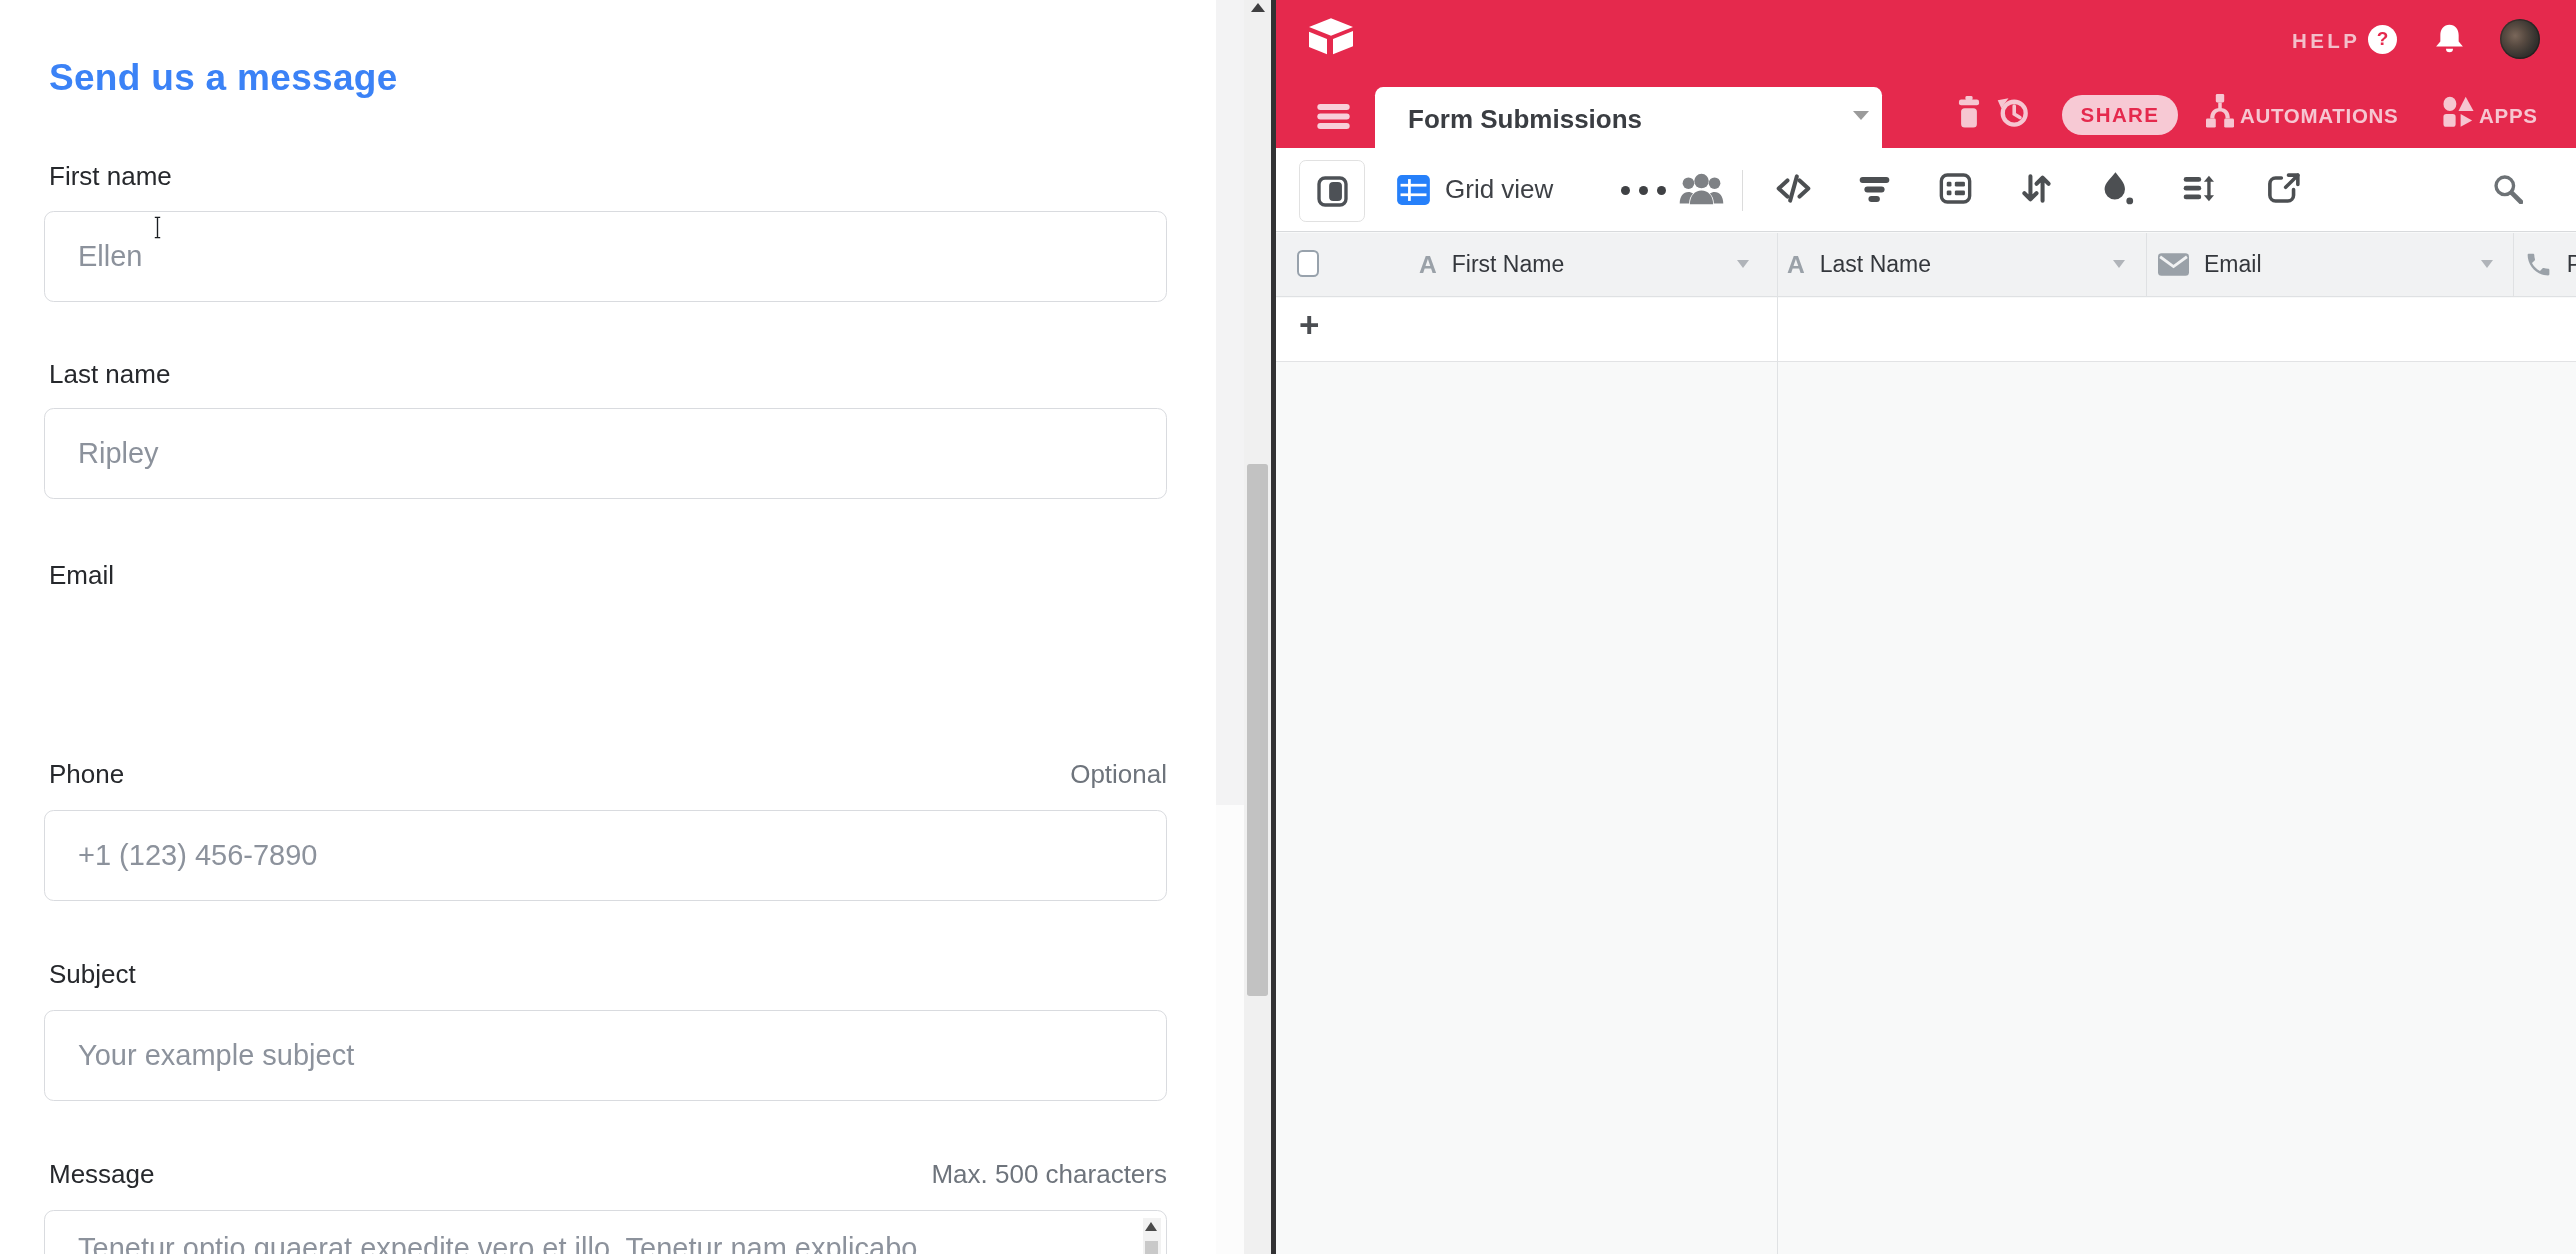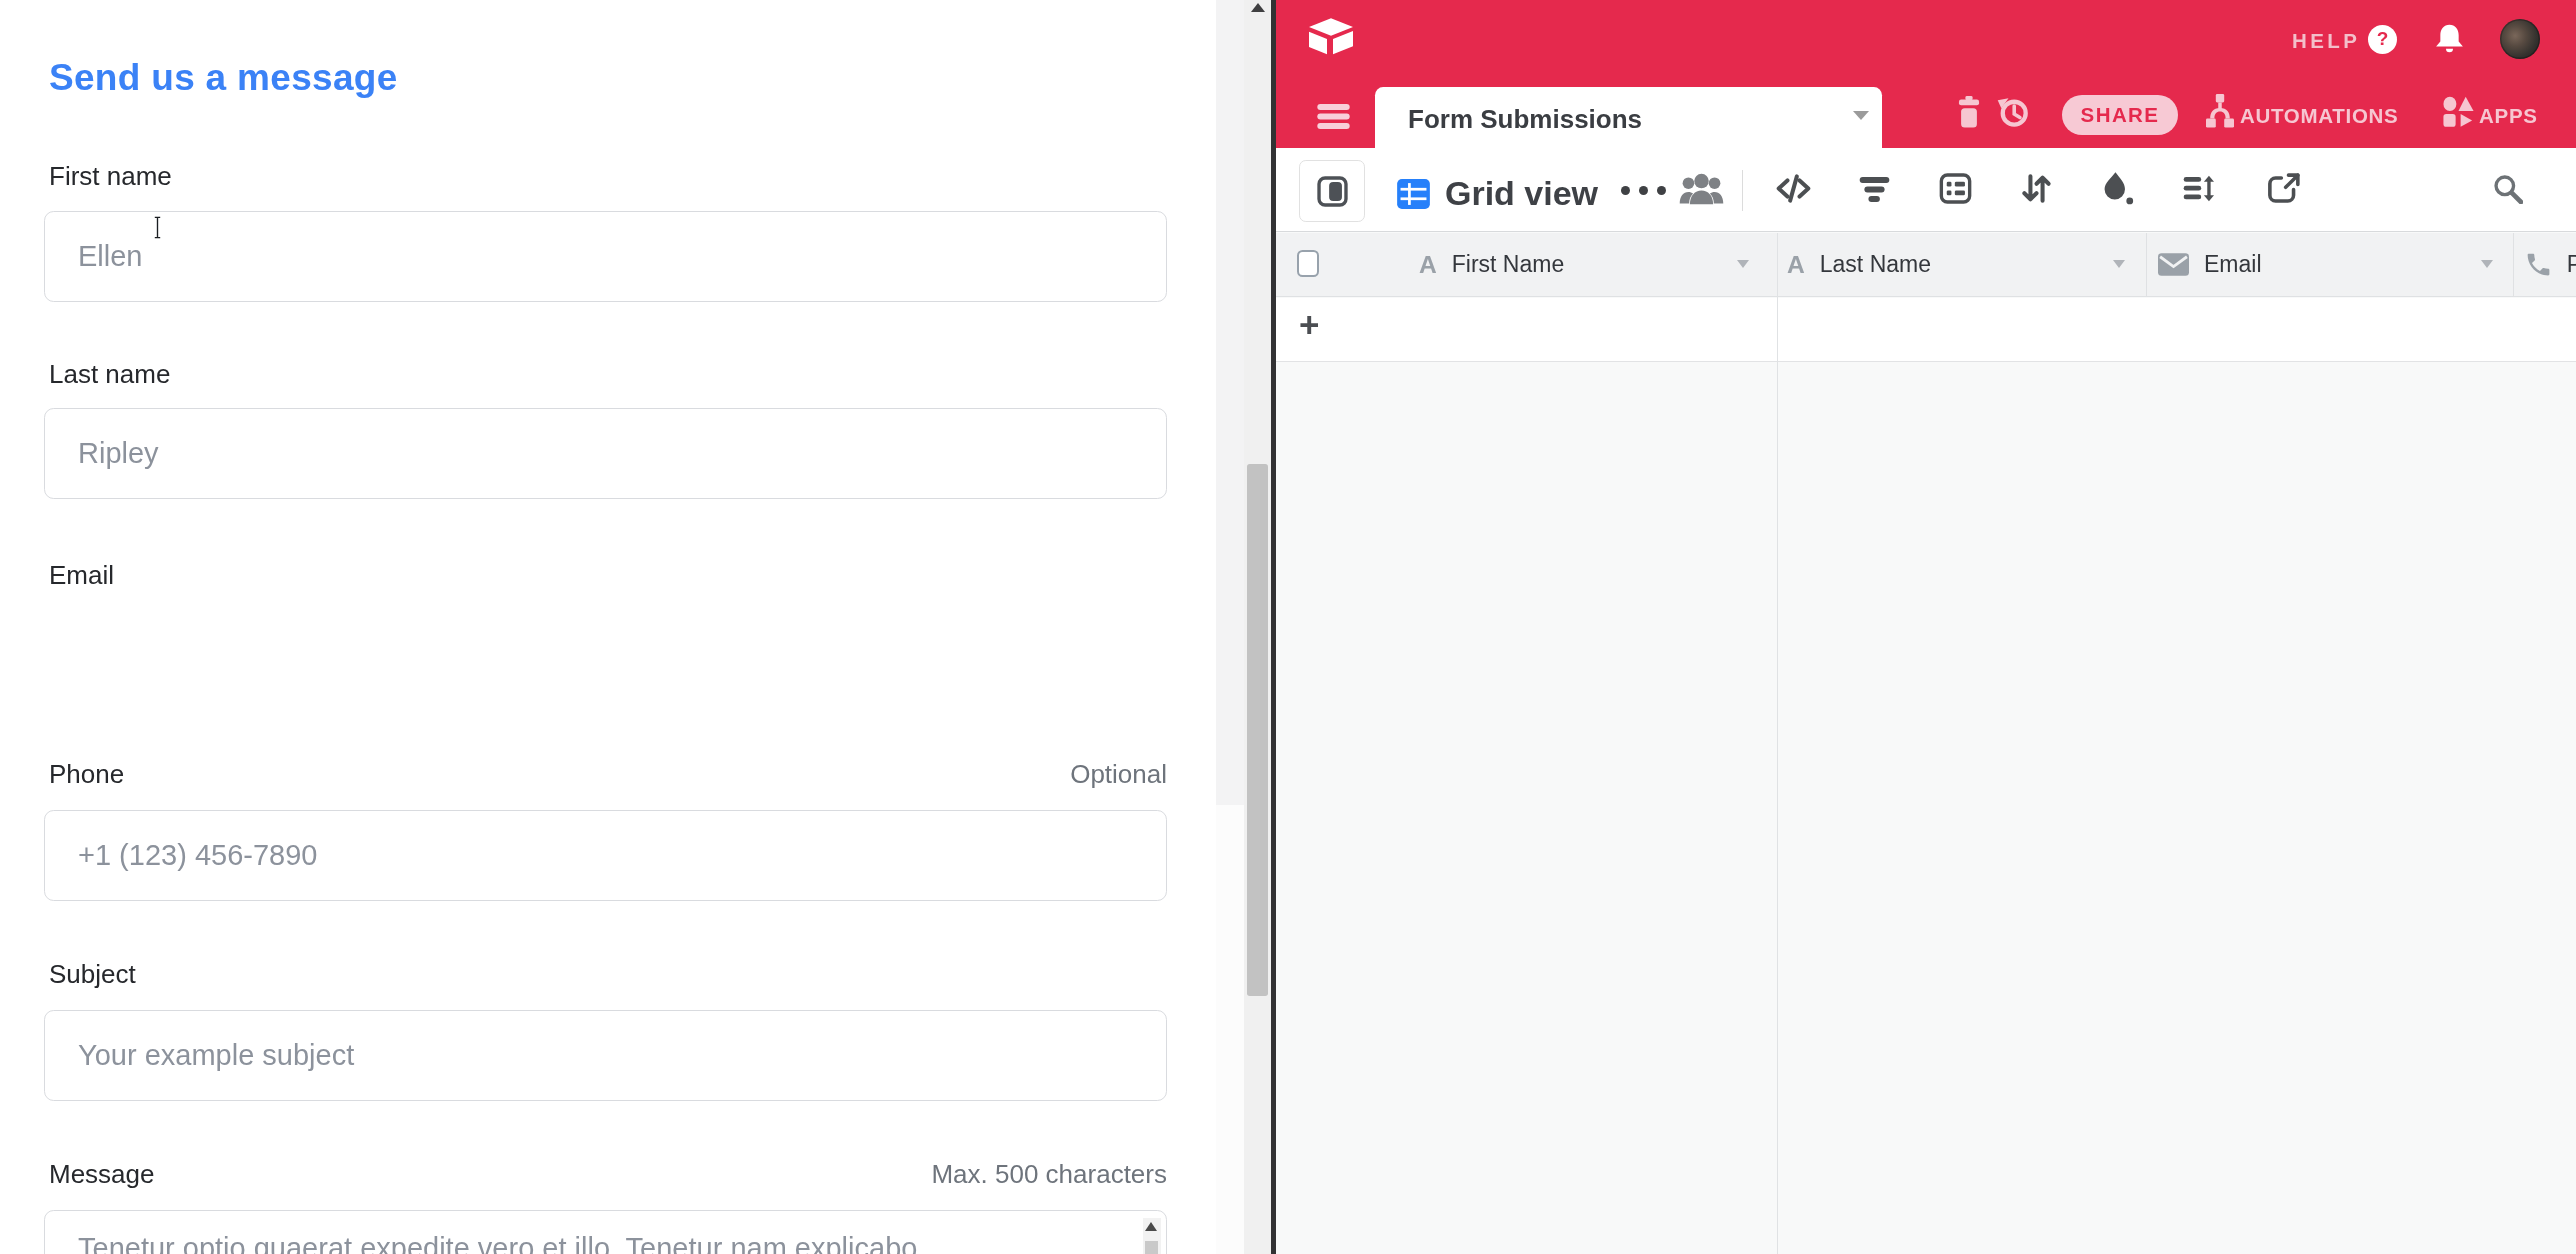--- a/index.html
+++ b/index.html
@@ -50,21 +50,21 @@
   .tab-caret{left:577px;top:111px;width:0;height:0;border-left:8.2px solid transparent;
     border-right:8.2px solid transparent;border-top:9.6px solid #9b9b9b;}
   .pill{left:786px;top:95px;width:116px;height:40px;background:#f7c9d4;border-radius:20px;
     display:flex;align-items:center;justify-content:center;font-size:20.5px;font-weight:700;
     letter-spacing:1.4px;color:#e5294d;}
   .redlbl{font-size:20.5px;font-weight:700;letter-spacing:0.7px;color:#f6c6d1;}
   .toolbar{left:0;top:148px;width:1300px;height:83px;background:#ffffff;
     border-bottom:1.4px solid #d8dadc;}
   .tgl-btn{left:23px;top:12.3px;width:64px;height:60px;border:1.4px solid #e1e1e1;border-radius:6.8px;
     background:#fff;display:flex;align-items:center;justify-content:center;color:#4d5156;}
-  .gridview-lbl{font-size:34px;font-weight:700;color:#3e4146;}
+  .gridview-lbl{font-size:26px;font-weight:400;color:#3e4146;}
   .dots{display:flex;gap:9px;}
   .dot{width:9px;height:9px;border-radius:50%;background:#3f4144;}
   .vline{left:466px;top:22px;width:1.4px;height:41px;background:#dcdcdc;}
   .tool{color:#4c4f52;}
   .hdr{left:0;top:233px;width:1300px;height:63px;background:#f1f2f3;border-bottom:1.4px solid #dfe1e3;}
   .checkbox{left:20.5px;top:17px;width:22px;height:27px;border:2px solid #98a2ac;border-radius:5.5px;
     background:#ffffff;box-sizing:border-box;}
   .colname{font-size:23px;color:#34373c;}
   .typeA{font-size:24.6px;font-weight:700;color:#9aa1a8;}
   .hcaret{width:0;height:0;border-left:6.8px solid transparent;border-right:6.8px solid transparent;

